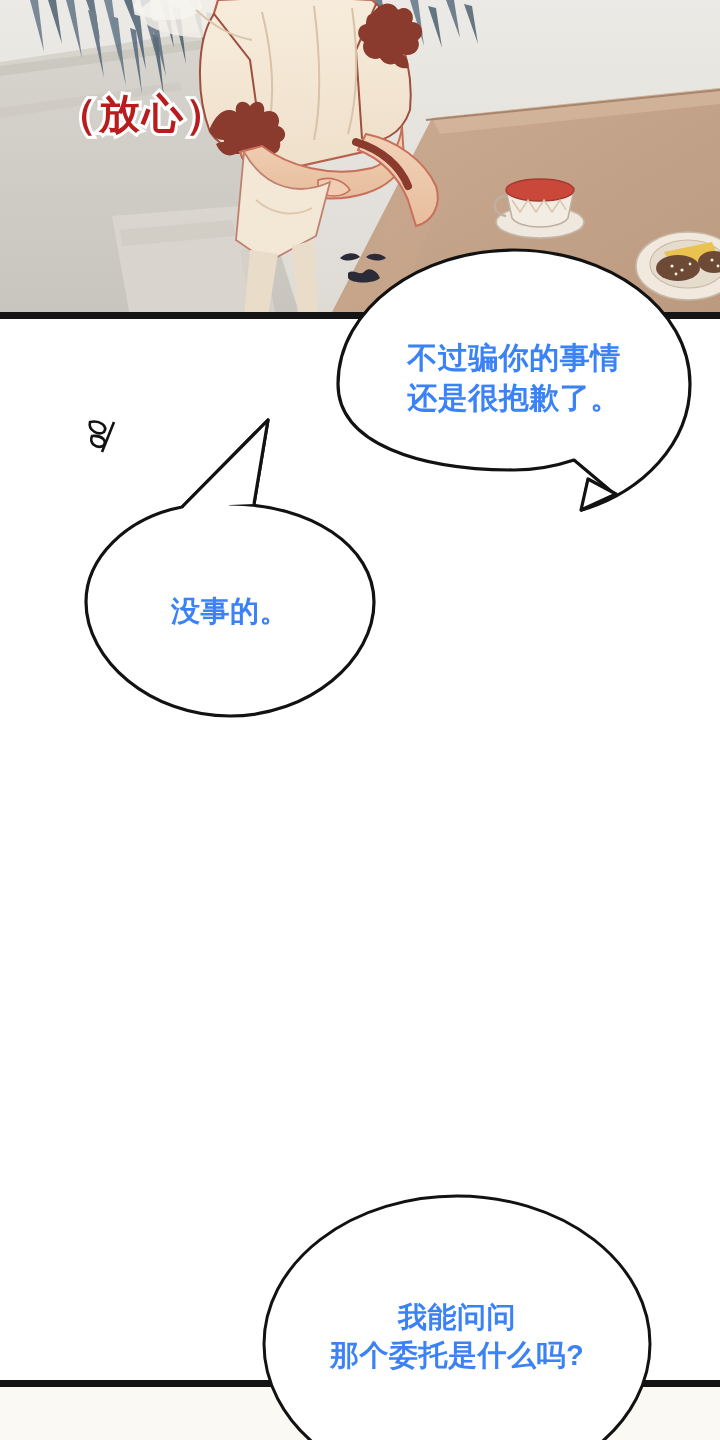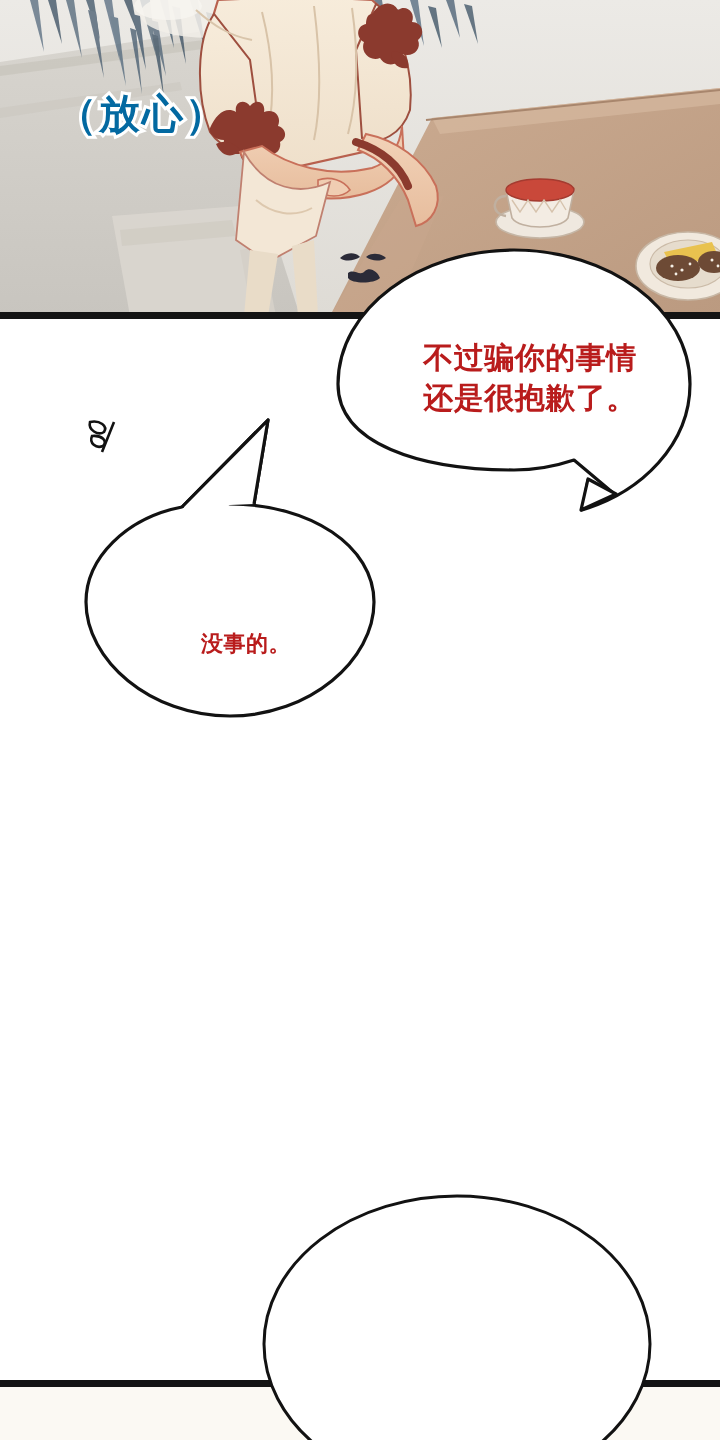--- a/index.html
+++ b/index.html
@@ -62,42 +62,42 @@
 
   
   .caption {
     position: absolute;
     left: 56px;
     top: 94px;
     font-size: 41px;
     line-height: 1;
     letter-spacing: 2px;
     font-weight: 700;
-    color: #0369a1;
+    color: #b91c1c;
     -webkit-text-stroke: 6px #ffffff;
     paint-order: stroke fill;
     white-space: nowrap;
   }
 
   
   .bubble {
     position: absolute;
   }
   .bubble svg {
     position: absolute;
     left: 0;
     top: 0;
     overflow: visible;
   }
   .bubble .btext {
     position: absolute;
-    left: 16px;
+    left: 0;
     width: 100%;
     text-align: center;
-    color: #b91c1c;
+    color: #3b82f6;
     font-weight: 700;
     line-height: 1.32;
     white-space: pre-line;
     letter-spacing: 0.5px;
   }
 
   
   #bubble-1 { left: 336px; top: 248px; width: 356px; height: 278px; }
   #bubble-1 .btext { top: 90px; font-size: 30px; }
 
@@ -105,21 +105,21 @@
   .emoticon {
     position: absolute;
     left: 186px;
     top: 18px;
     width: 54px;
     height: 40px;
   }
 
   
   #bubble-2 { left: 84px; top: 416px; width: 292px; height: 308px; }
-  #bubble-2 .btext { top: 176px; font-size: 22px; margin-top: 37px; }
+  #bubble-2 .btext { top: 176px; font-size: 29px; }
 
   .sweatdrop {
     position: absolute;
     left: -12px;
     top: 102px;
     width: 42px;
     height: 42px;
   }
 
   
@@ -337,15 +337,17 @@
       <path d="M30,6 L18,36" fill="none" stroke="#121212" stroke-width="2.6"></path>
     </svg>
     <div class="btext">没事的。</div>
   </div>
 
 
   <div class="bubble" id="bubble-4">
     <svg width="390" height="300" viewBox="0 0 390 300">
       <ellipse cx="195" cy="150" rx="193" ry="148" fill="#ffffff" stroke="#121212" stroke-width="3"></ellipse>
     </svg>
+    <div class="btext">我能问问
+那个委托是什么吗?</div>
   </div>
 
 </div>
 
 </body></html>

